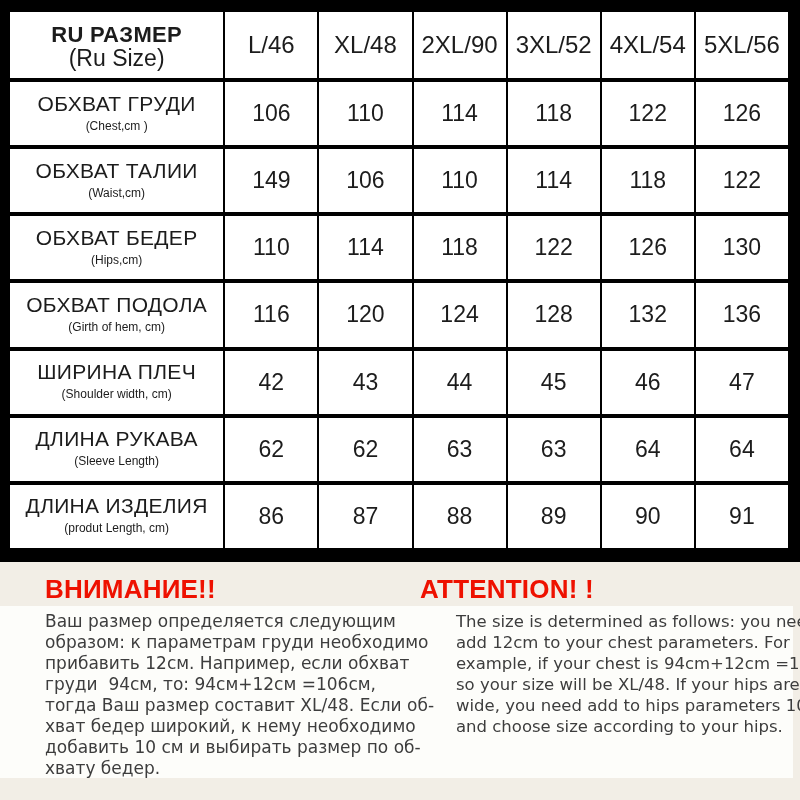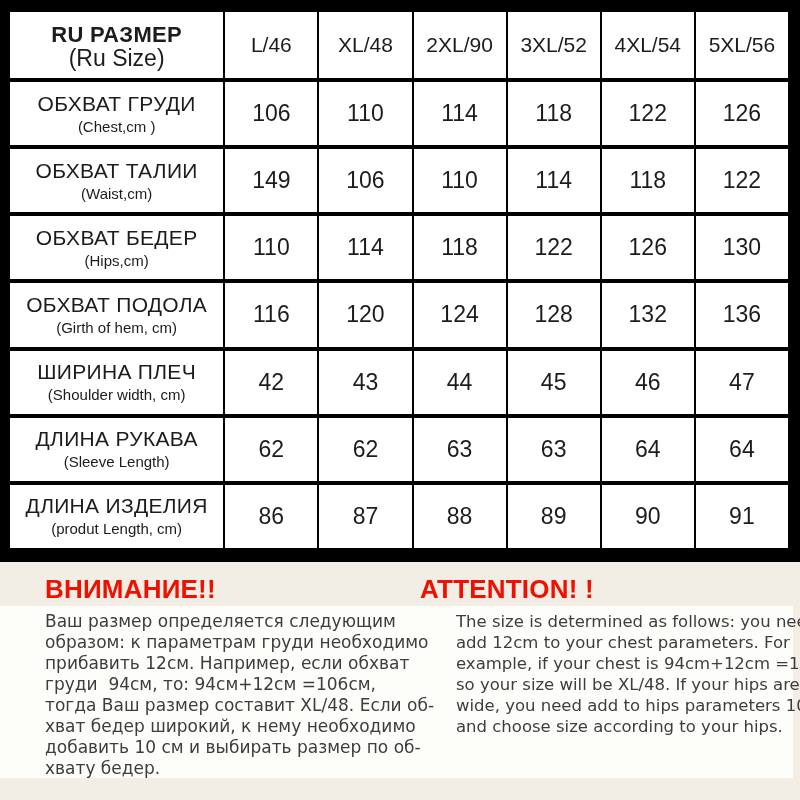--- a/index.html
+++ b/index.html
@@ -7,24 +7,24 @@
   .page{position:relative;width:800px;height:800px;background:#f2eee6;overflow:hidden;}
 
   
   .table-wrap{background:#000;padding:8px 10px 10px 8px;height:544px;box-sizing:content-box;}
   table.size-table{width:100%;height:100%;border-collapse:collapse;table-layout:fixed;background:#15803d;}
   table.size-table td{background:#fff;border:solid #000;border-width:4px 2px;
       text-align:center;vertical-align:middle;padding:0;color:#1c1c1c;overflow:hidden;}
   col.c-label{width:27.6%;}
   col.c-size{width:12.066%;}
   .row-title{font-weight:normal;font-size:21px;letter-spacing:.3px;line-height:24px;}
-  .row-sub{font-size:15px;line-height:19px;margin-top:1px;}
+  .row-sub{font-size:12px;line-height:19px;margin-top:1px;}
   .hdr-title{font-weight:bold;font-size:22px;line-height:25px;letter-spacing:.3px;}
   .hdr-sub{font-size:23px;line-height:20px;margin-top:1px;}
-  td.size-col{font-size:21px;}
+  td.size-col{font-size:24px;}
   td.val{font-size:23px;}
 
   
   .notes{position:relative;height:238px;background:#f2eee6;}
   .notes-panel{position:absolute;left:0;right:7px;top:44px;height:172px;background:#fdfdfa;}
   .note-cols{position:relative;display:flex;padding:12px 4px 0 45px;}
   .note-col{position:relative;}
   .note-col.ru{width:358px;}
   .note-col.en{width:372px;margin-left:17px;}
   .note-heading{margin:0;font-family:"Liberation Sans",sans-serif;font-weight:bold;

